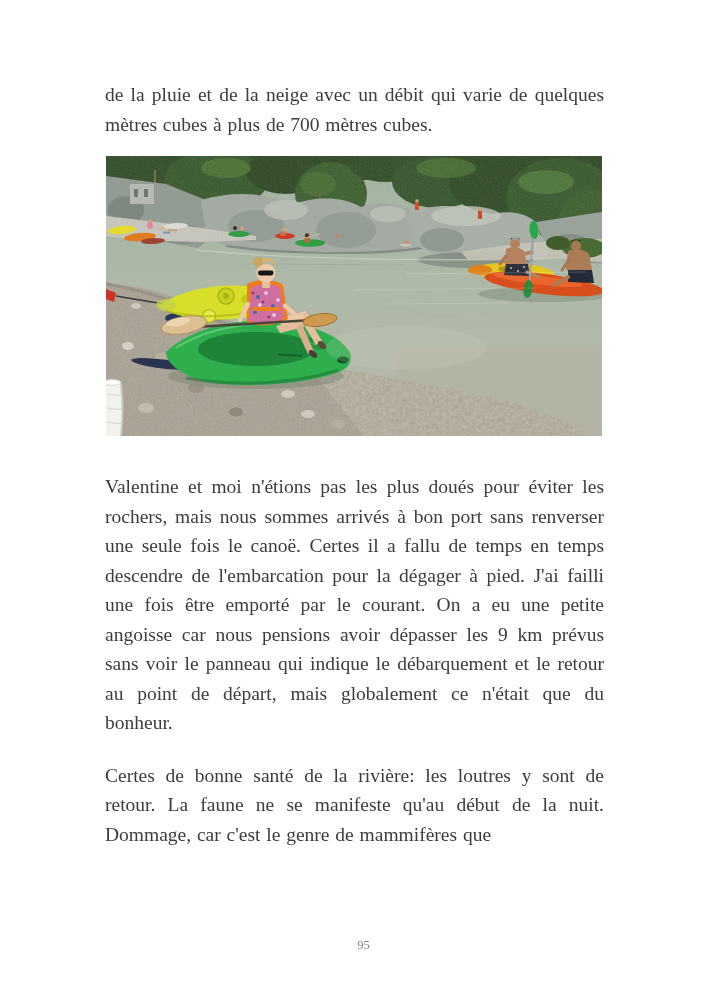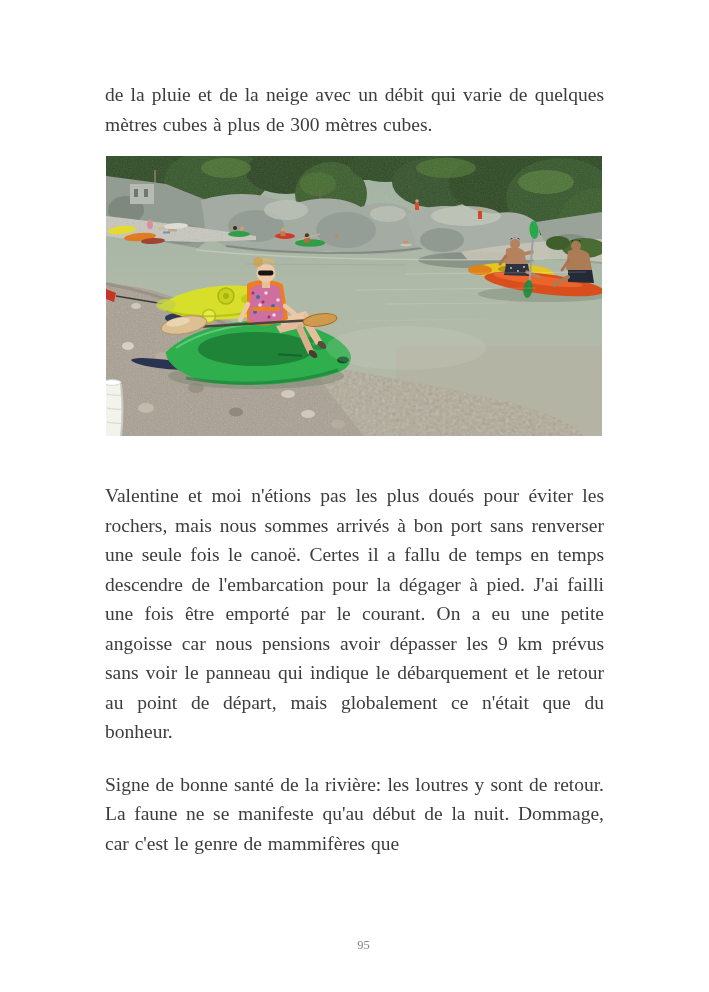--- a/index.html
+++ b/index.html
@@ -19,35 +19,35 @@
     color:#3c3c3c;
     text-align:justify;
     word-spacing:0.05em;
   }
   .photo{
     display:block;
     margin:17px 0 0 1px;
     width:496px;height:280px;
   }
   .photo svg{display:block;}
-  .p2{margin-top:45px;}
+  .p2{margin-top:36px;}
   .p3{margin-top:23px;}
   .page-number{
     position:absolute;left:0;right:0;top:938px;
     text-align:center;
     font-size:12.5px;color:#82827e;padding-left:18px;
   }
 </style>
 </head>
 <body>
 
 <div class="page">
   <div class="content">
 
-    <p class="body-text p1">de la pluie et de la neige avec un débit qui varie de quelques mètres cubes à plus de 300 mètres cubes.</p>
+    <p class="body-text p1">de la pluie et de la neige avec un débit qui varie de quelques mètres cubes à plus de 700 mètres cubes.</p>
 
     <figure class="photo">
       <svg width="496" height="280" viewBox="0 0 496 280" xmlns="http://www.w3.org/2000/svg">
         <defs>
           <linearGradient id="waterGrad" x1="0" y1="0" x2="0" y2="1">
             <stop offset="0" stop-color="#a0b2a0"></stop>
             <stop offset="0.45" stop-color="#aeb9a8"></stop>
             <stop offset="1" stop-color="#b6b9a9"></stop>
           </linearGradient>
           <filter id="grain" x="-5%" y="-5%" width="110%" height="110%">
@@ -298,18 +298,18 @@
             <line x1="140" y1="108" x2="300" y2="109" stroke="#8a9a88" stroke-width="1.2" opacity="0.5"></line>
             <line x1="250" y1="165" x2="380" y2="163" stroke="#c3c9b4" stroke-width="1.5" opacity="0.4"></line>
           </g>
 
         </g>
       </svg>
     </figure>
 
     <p class="body-text p2">Valentine et moi n'étions pas les plus doués pour éviter les rochers, mais nous sommes arrivés à bon port sans renverser une seule fois le canoë. Certes il a fallu de temps en temps descendre de l'embarcation pour la dégager à pied. J'ai failli une fois être emporté par le courant. On a eu une petite angoisse car nous pensions avoir dépasser les 9 km prévus sans voir le panneau qui indique le débarquement et le retour au point de départ, mais globalement ce n'était que du bonheur.</p>
 
-    <p class="body-text p3">Signe de bonne santé de la rivière: les loutres y sont de retour. La faune ne se manifeste qu'au début de la nuit. Dommage, car c'est le genre de mammifères que</p>
+    <p class="body-text p3">Certes de bonne santé de la rivière: les loutres y sont de retour. La faune ne se manifeste qu'au début de la nuit. Dommage, car c'est le genre de mammifères que</p>
 
   </div>
 
   <div class="page-number">95</div>
 </div>
 
 </body></html>

